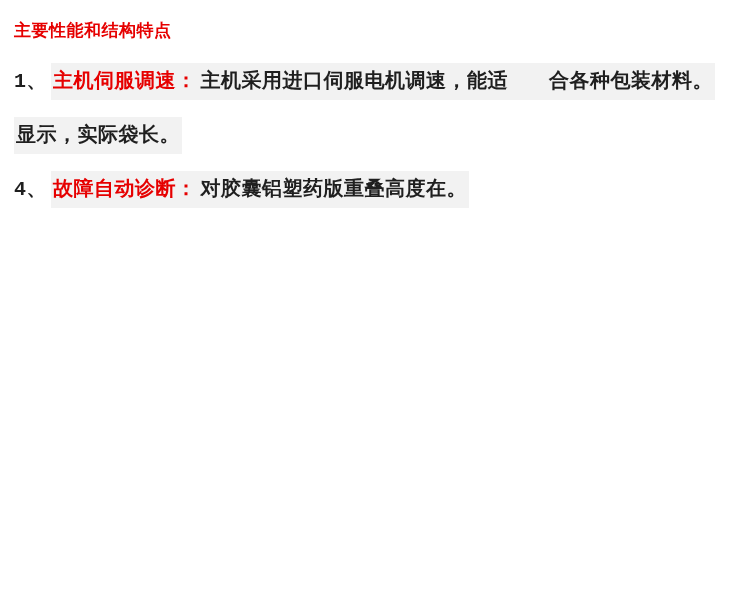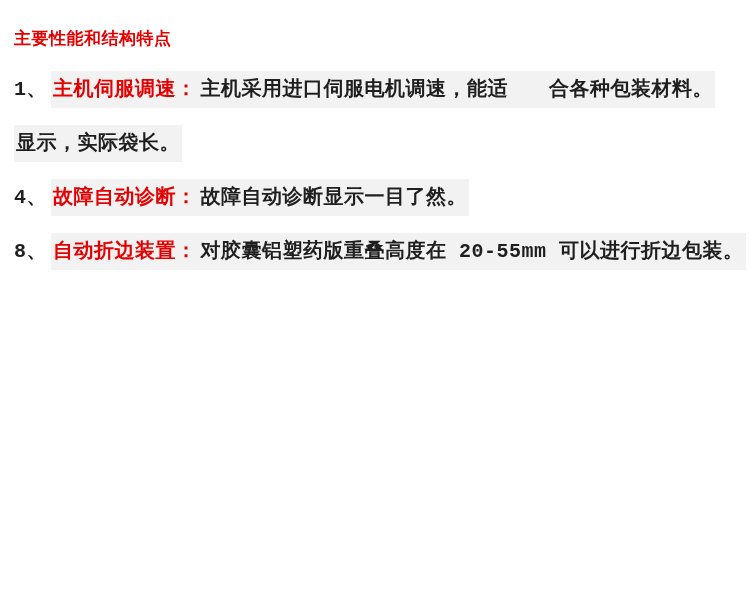--- a/index.html
+++ b/index.html
@@ -12,21 +12,21 @@
   html, body { margin: 0; padding: 0; }
   body {
     width: 750px;
     height: 594px;
     background: #ffffff;
     overflow: hidden;
     font-family: "Liberation Sans", "DejaVu Sans", sans-serif;
     font-weight: bold;
     color: var(--ink);
   }
-  .page { padding: 12px 14px 4px 14px; margin-top: 8px; }
+  .page { padding: 12px 14px 4px 14px; }
   .title {
     font-size: 17px;
     line-height: 22px;
     margin: 8px 0 0 0;
     color: var(--accent);
     letter-spacing: 0.5px;
   }
   .feature-list { margin-top: 13px; }
   .row {
     font-size: 20px;
@@ -47,16 +47,15 @@
   .desc { color: var(--ink); }
 </style>
 </head>
 <body>
 
 <div class="page">
   <h1 class="title">主要性能和结构特点</h1>
   <div class="feature-list" id="feature-list">
       <div class="row"><span class="num">1、</span><span class="hl label">主机伺服调速：</span><span class="hl desc">主机采用进口伺服电机调速，能适　　合各种包装材料。</span></div>
       <div class="row"><span class="hl desc">显示，实际袋长。</span></div>
-      <div class="row"><span class="num">4、</span><span class="hl label">故障自动诊断：</span><span class="hl desc">故障自动诊断显示一目了然。</span></div>
-      <div class="row"><span class="num">8、</span><span class="hl label">自动折边装置：</span><span class="hl desc">对胶囊铝塑药版重叠高度在 20-55mm 可以进行折边包装。</span></div>
+      <div class="row"><span class="num">4、</span><span class="hl label">故障自动诊断：</span><span class="hl desc">对胶囊铝塑药版重叠高度在。</span></div>
     </div>
 </div>
 
 </body></html>

